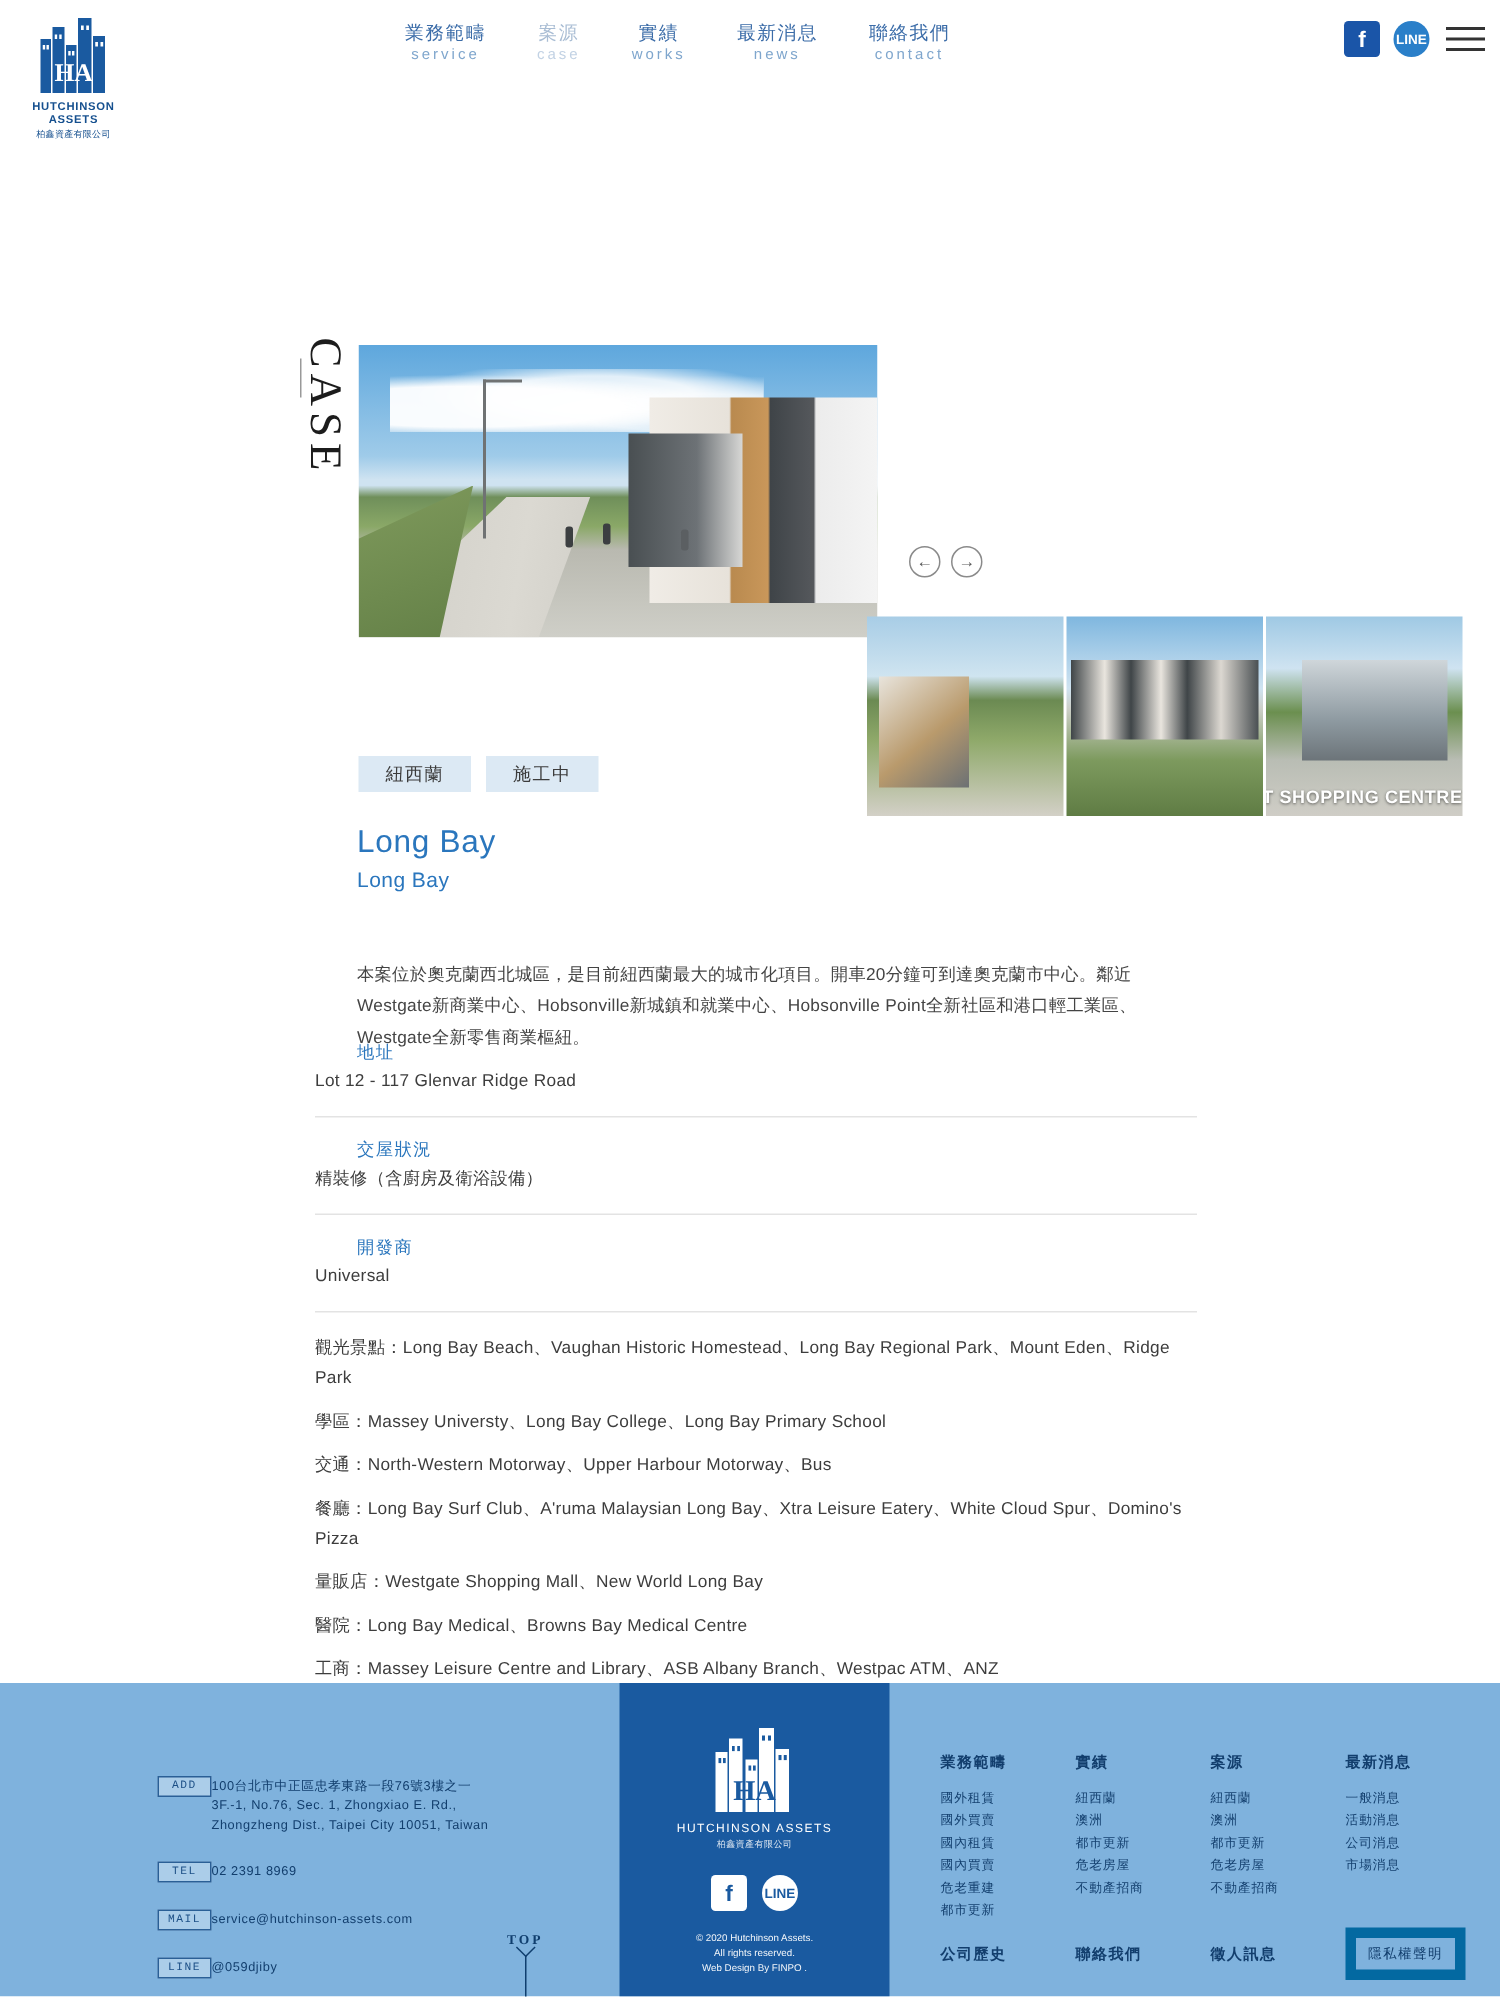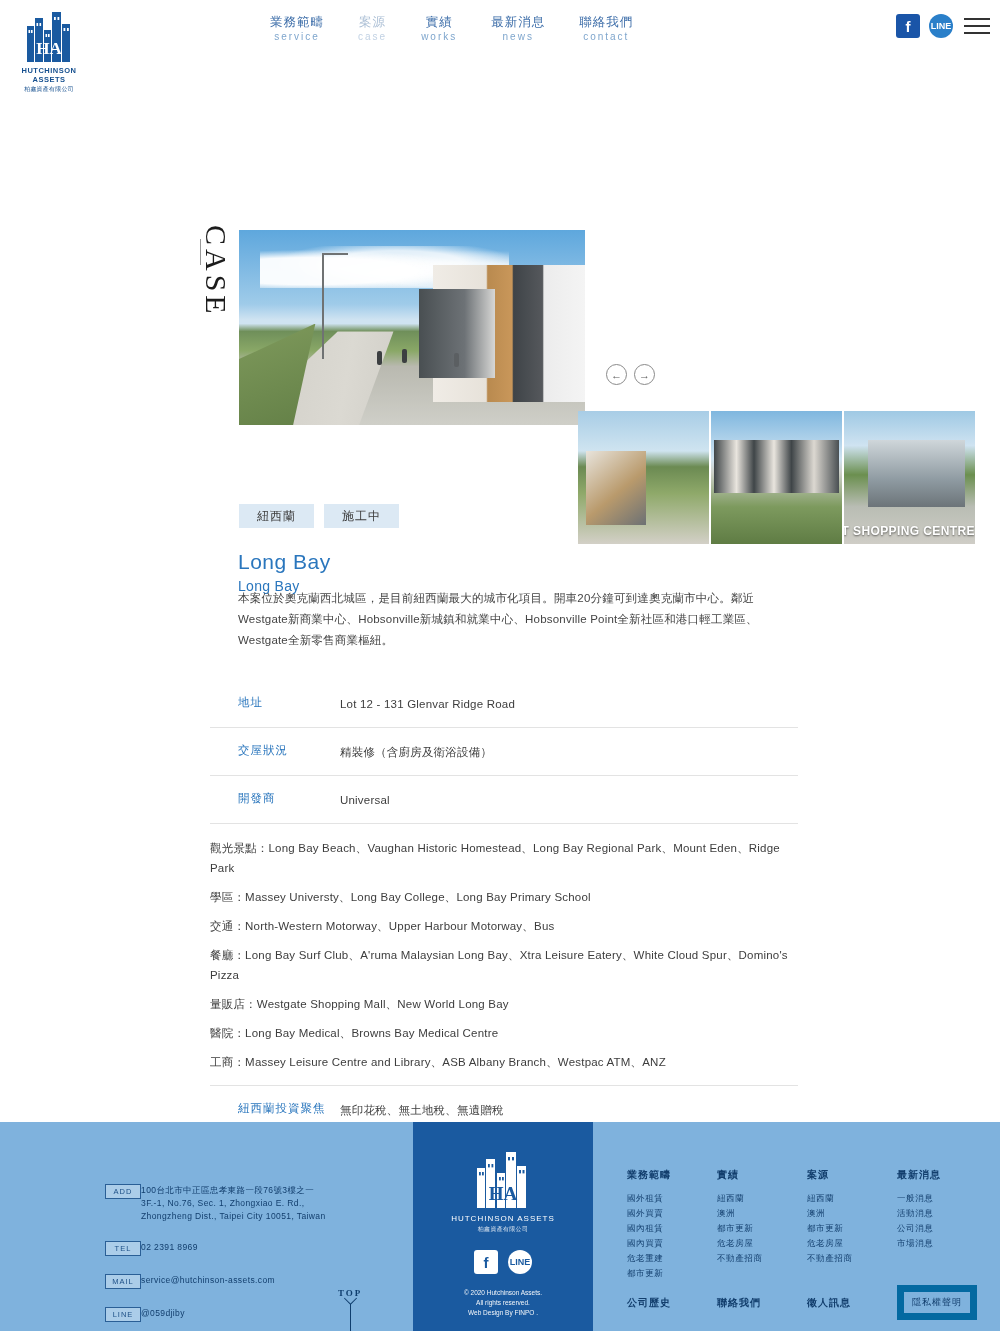--- a/index.html
+++ b/index.html
@@ -246,39 +246,40 @@
     position: absolute; left: 238px; top: 450px;
     font-size: 21px; color: #2a76bd; letter-spacing: .5px;
   }
   .title-en {
     position: absolute; left: 238px; top: 478px;
     font-size: 14px; color: #2a76bd; letter-spacing: .3px;
   }
 
   .intro {
     position: absolute;
-    left: 238px; top: 488px;
+    left: 238px; top: 540px;
     width: 540px;
     font-size: 11.5px;
     line-height: 21px;
     color: #444;
     letter-spacing: .2px;
   }
 
   
   .spec {
     position: absolute;
     left: 210px;
     top: 580px;
     width: 588px;
   }
   .spec-row {
     display: flex;
     border-bottom: 1px solid #e3e3e3;
     padding: 14px 0 13px 0;
+    flex-direction: column;
   }
   .spec-row:last-child { border-bottom: 1px solid #e3e3e3; }
   .spec-label {
     width: 130px;
     padding-left: 28px;
     font-size: 11.5px;
     color: #2a76bd;
     letter-spacing: 1px;
     line-height: 17px;
   }
@@ -321,20 +322,21 @@
   .contact-row { display: flex; align-items: flex-start; margin-bottom: 18px; }
   .contact-key {
     border: 1px solid #2a5f96;
     color: #1c4f86;
     font-size: 7.5px;
     letter-spacing: 1px;
     padding: 2px 6px;
     min-width: 36px;
     text-align: center;
     background: rgba(255,255,255,.35);
+    font-family: Liberation Mono, monospace;
   }
   .contact-val {
     font-size: 8.5px;
     line-height: 13px;
     color: #123e6d;
     letter-spacing: .4px;
   }
 
   .top-btn {
     position: absolute;
@@ -497,21 +499,21 @@
   <div class="title-cn">Long Bay</div>
   <div class="title-en">Long Bay</div>
 
   <div class="intro">本案位於奧克蘭西北城區，是目前紐西蘭最大的城市化項目。開車20分鐘可到達奧克蘭市中心。鄰近Westgate新商業中心、Hobsonville新城鎮和就業中心、Hobsonville Point全新社區和港口輕工業區、Westgate全新零售商業樞紐。</div>
 
   <div class="spec">
 
     <div class="spec-row">
       <div class="spec-label">地址</div>
       <div class="spec-value">
-        <p>Lot 12 - 131 Glenvar Ridge Road</p>
+        <p>Lot 12 - 117 Glenvar Ridge Road</p>
       </div>
     </div>
 
 
     <div class="spec-row">
       <div class="spec-label">交屋狀況</div>
       <div class="spec-value">
         <p>精裝修（含廚房及衛浴設備）</p>
       </div>
     </div>

